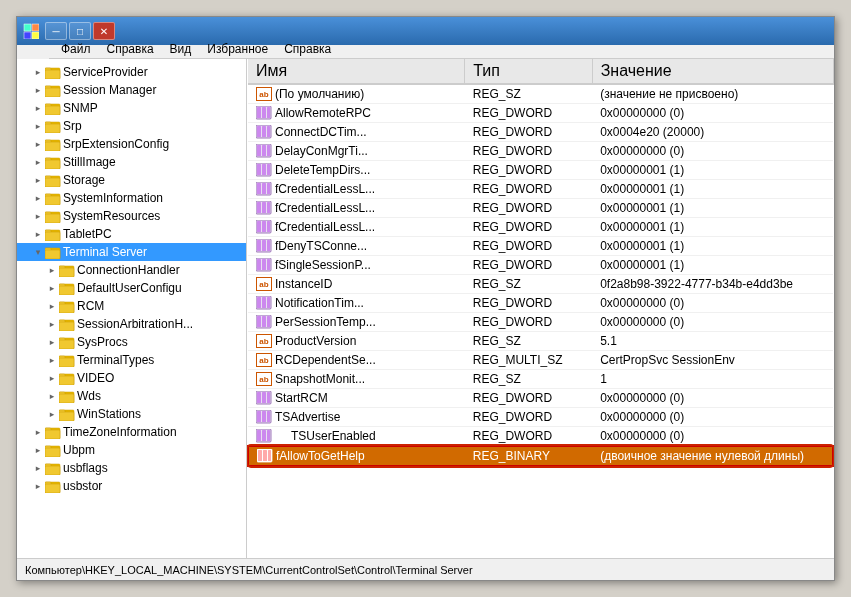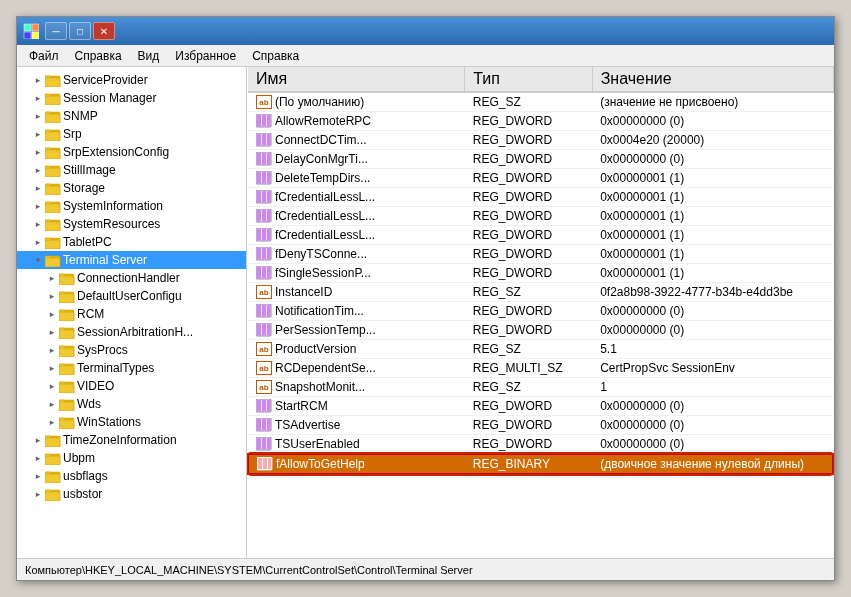--- a/index.html
+++ b/index.html
@@ -66,24 +66,25 @@
       font-size: 10px;
       color: white;
       background: rgba(255,255,255,0.1);
     }
     .tb-btn.close { background: #c0392b; }
 
     
     .menu-bar {
       background: #f0f0f0;
       border-bottom: 1px solid #ccc;
-      height: 22px;
-      display: flex;
-      align-items: center;
+      height: 14px;
+      display: flex;
+      align-items: flex-end;
       padding: 0 4px;
+      margin-left: 32px;
     }
     .menu-item {
       padding: 2px 8px;
       cursor: pointer;
       border-radius: 2px;
       font-size: 12px;
     }
 
     
     .content {
@@ -798,21 +799,21 @@
         </svg>
       </span>
           <span style="">TSAdvertise</span>
         </div>
       </td>
       <td style="">REG_DWORD</td>
       <td style="">0x00000000 (0)</td>
     </tr>
             <tr>
       <td style="min-width:180px;max-width:220px;">
-        <div style="display:flex;align-items:center;">
+        <div style="display:flex;align-items:center;gap:16px;">
           <span style="display:inline-flex;align-items:center;justify-content:center;width:16px;height:14px;margin-right:3px;flex-shrink:0;">
         <svg width="16" height="14" viewBox="0 0 16 14">
           <rect x="0" y="0" width="15" height="13" rx="1" fill="#e8e0f0" stroke="#8855aa" stroke-width="0.8"></rect>
           <rect x="1" y="1" width="4" height="11" fill="#cc88ee" rx="0.5"></rect>
           <rect x="6" y="1" width="4" height="11" fill="#cc88ee" rx="0.5"></rect>
           <rect x="11" y="1" width="3" height="11" fill="#cc88ee" rx="0.5"></rect>
         </svg>
       </span>
           <span style="">TSUserEnabled</span>
         </div>

